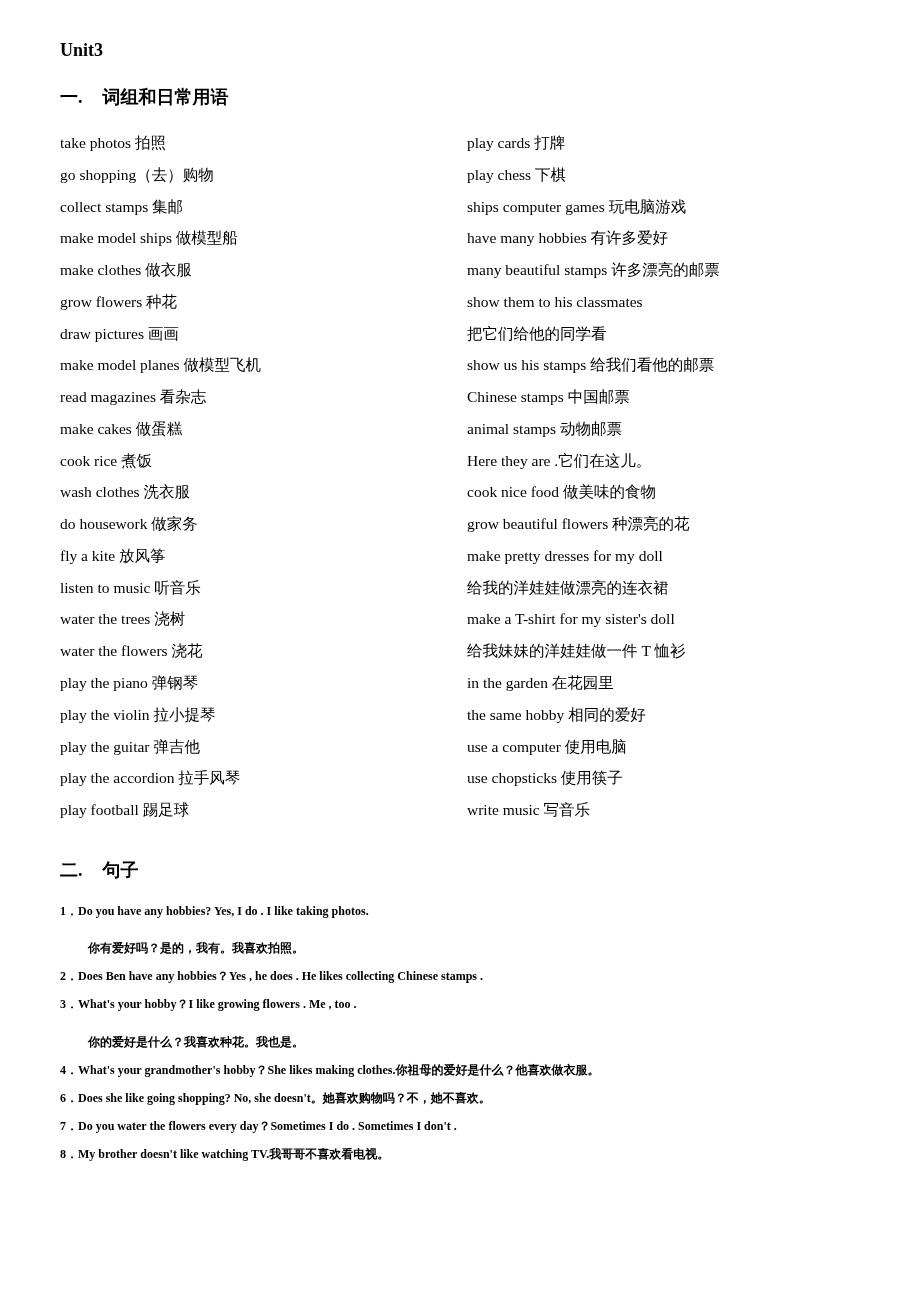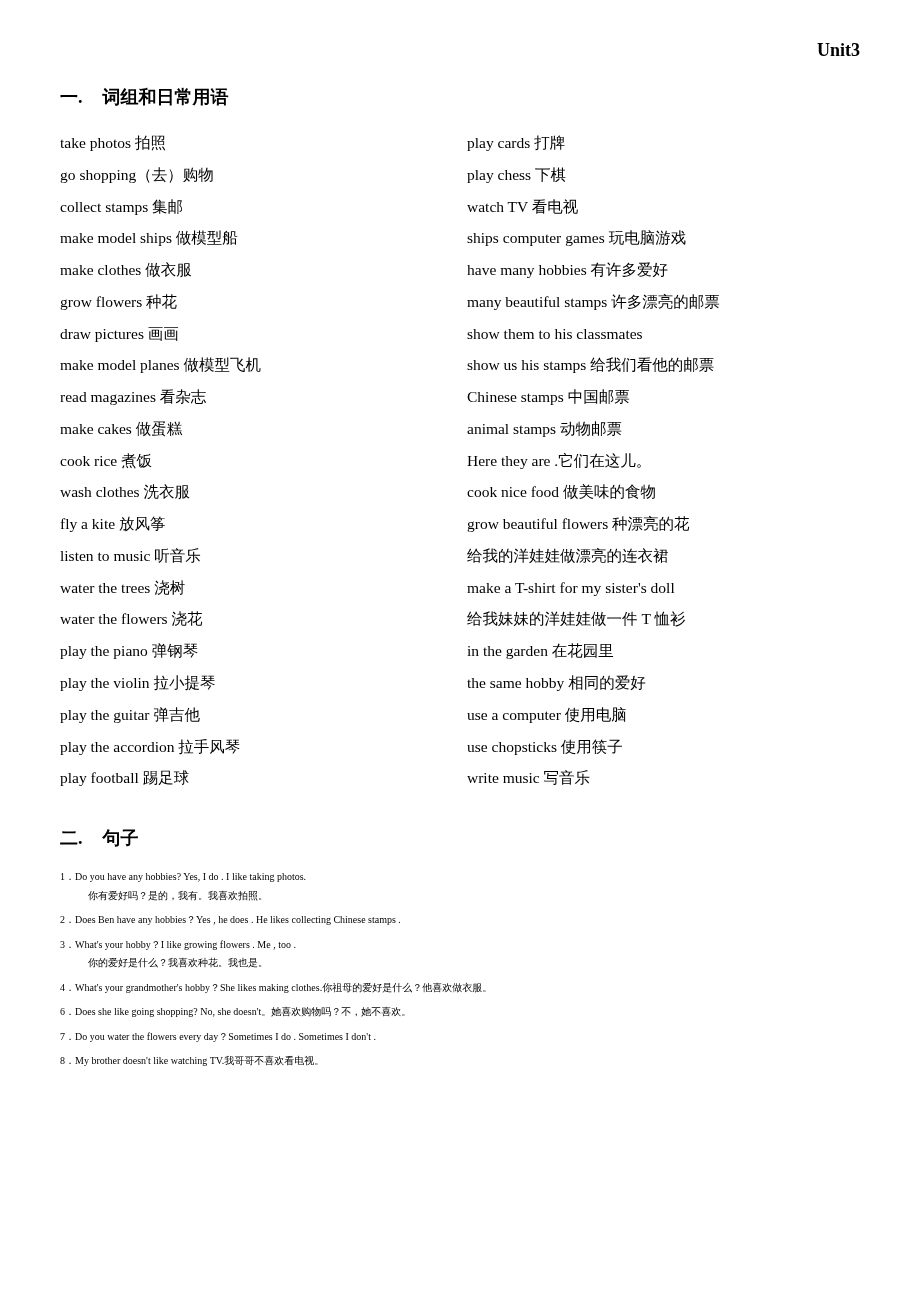--- a/index.html
+++ b/index.html
@@ -10,21 +10,21 @@
     body {
       background: #ffffff;
       font-family: "SimSun", "宋体", serif;
       font-size: 16px;
       color: #000000;
       width: 920px;
       min-height: 1300px;
       padding: 40px 60px;
     }
     .page-title {
-      text-align: right;
+      text-align: left;
       font-weight: bold;
       font-size: 18px;
       margin-bottom: 24px;
       font-family: "Times New Roman", serif;
     }
     .section-heading {
       font-weight: bold;
       font-size: 18px;
       margin-bottom: 18px;
       display: flex;
@@ -47,29 +47,31 @@
     .vocab-item {
       font-size: 15.5px;
       line-height: 2.05;
       padding-right: 10px;
     }
     .sentences-section {
       margin-top: 10px;
     }
     .sentence-item {
       margin-bottom: 6px;
-      font-size: 10px;
+      font-size: 12px;
       line-height: 1.85;
+      font-weight: bold;
     }
     .sentence-item .en {
       display: block;
     }
     .sentence-item .zh {
       display: block;
       padding-left: 28px;
+      margin-top: 15px;
     }
     .sentence-item .inline-zh {
       display: inline;
     }
   </style>
 </head>
 <body>
 
 <div class="page-title">Unit3</div>
 
@@ -85,44 +87,46 @@
         <div class="vocab-item">collect stamps 集邮</div>
         <div class="vocab-item">make model ships 做模型船</div>
         <div class="vocab-item">make clothes 做衣服</div>
         <div class="vocab-item">grow flowers 种花</div>
         <div class="vocab-item">draw pictures 画画</div>
         <div class="vocab-item">make model planes 做模型飞机</div>
         <div class="vocab-item">read magazines 看杂志</div>
         <div class="vocab-item">make cakes 做蛋糕</div>
         <div class="vocab-item">cook rice 煮饭</div>
         <div class="vocab-item">wash clothes 洗衣服</div>
+        <div class="vocab-item">do housework 做家务</div>
         <div class="vocab-item">fly a kite 放风筝</div>
         <div class="vocab-item">listen to music 听音乐</div>
         <div class="vocab-item">water the trees 浇树</div>
         <div class="vocab-item">water the flowers 浇花</div>
         <div class="vocab-item">play the piano 弹钢琴</div>
         <div class="vocab-item">play the violin 拉小提琴</div>
         <div class="vocab-item">play the guitar 弹吉他</div>
         <div class="vocab-item">play the accordion 拉手风琴</div>
         <div class="vocab-item">play football 踢足球</div>
       </div>
     <div id="right-col">
         <div class="vocab-item">play cards 打牌</div>
         <div class="vocab-item">play chess 下棋</div>
-        <div class="vocab-item">watch TV 看电视</div>
         <div class="vocab-item">ships computer games  玩电脑游戏</div>
         <div class="vocab-item">have many hobbies 有许多爱好</div>
         <div class="vocab-item">many beautiful stamps 许多漂亮的邮票</div>
         <div class="vocab-item">show them to his classmates</div>
+        <div class="vocab-item">  把它们给他的同学看</div>
         <div class="vocab-item">show us his stamps 给我们看他的邮票</div>
         <div class="vocab-item">Chinese stamps 中国邮票</div>
         <div class="vocab-item">animal stamps 动物邮票</div>
         <div class="vocab-item">Here they are .它们在这儿。</div>
         <div class="vocab-item">cook nice food 做美味的食物</div>
         <div class="vocab-item">grow beautiful flowers 种漂亮的花</div>
+        <div class="vocab-item">make pretty dresses for my doll</div>
         <div class="vocab-item">给我的洋娃娃做漂亮的连衣裙</div>
         <div class="vocab-item">make a T-shirt for my sister's doll</div>
         <div class="vocab-item"> 给我妹妹的洋娃娃做一件 T 恤衫</div>
         <div class="vocab-item">in the garden 在花园里</div>
         <div class="vocab-item">the same hobby 相同的爱好</div>
         <div class="vocab-item">use a computer 使用电脑</div>
         <div class="vocab-item">use chopsticks 使用筷子</div>
         <div class="vocab-item">write music  写音乐</div>
       </div>
   </div>

